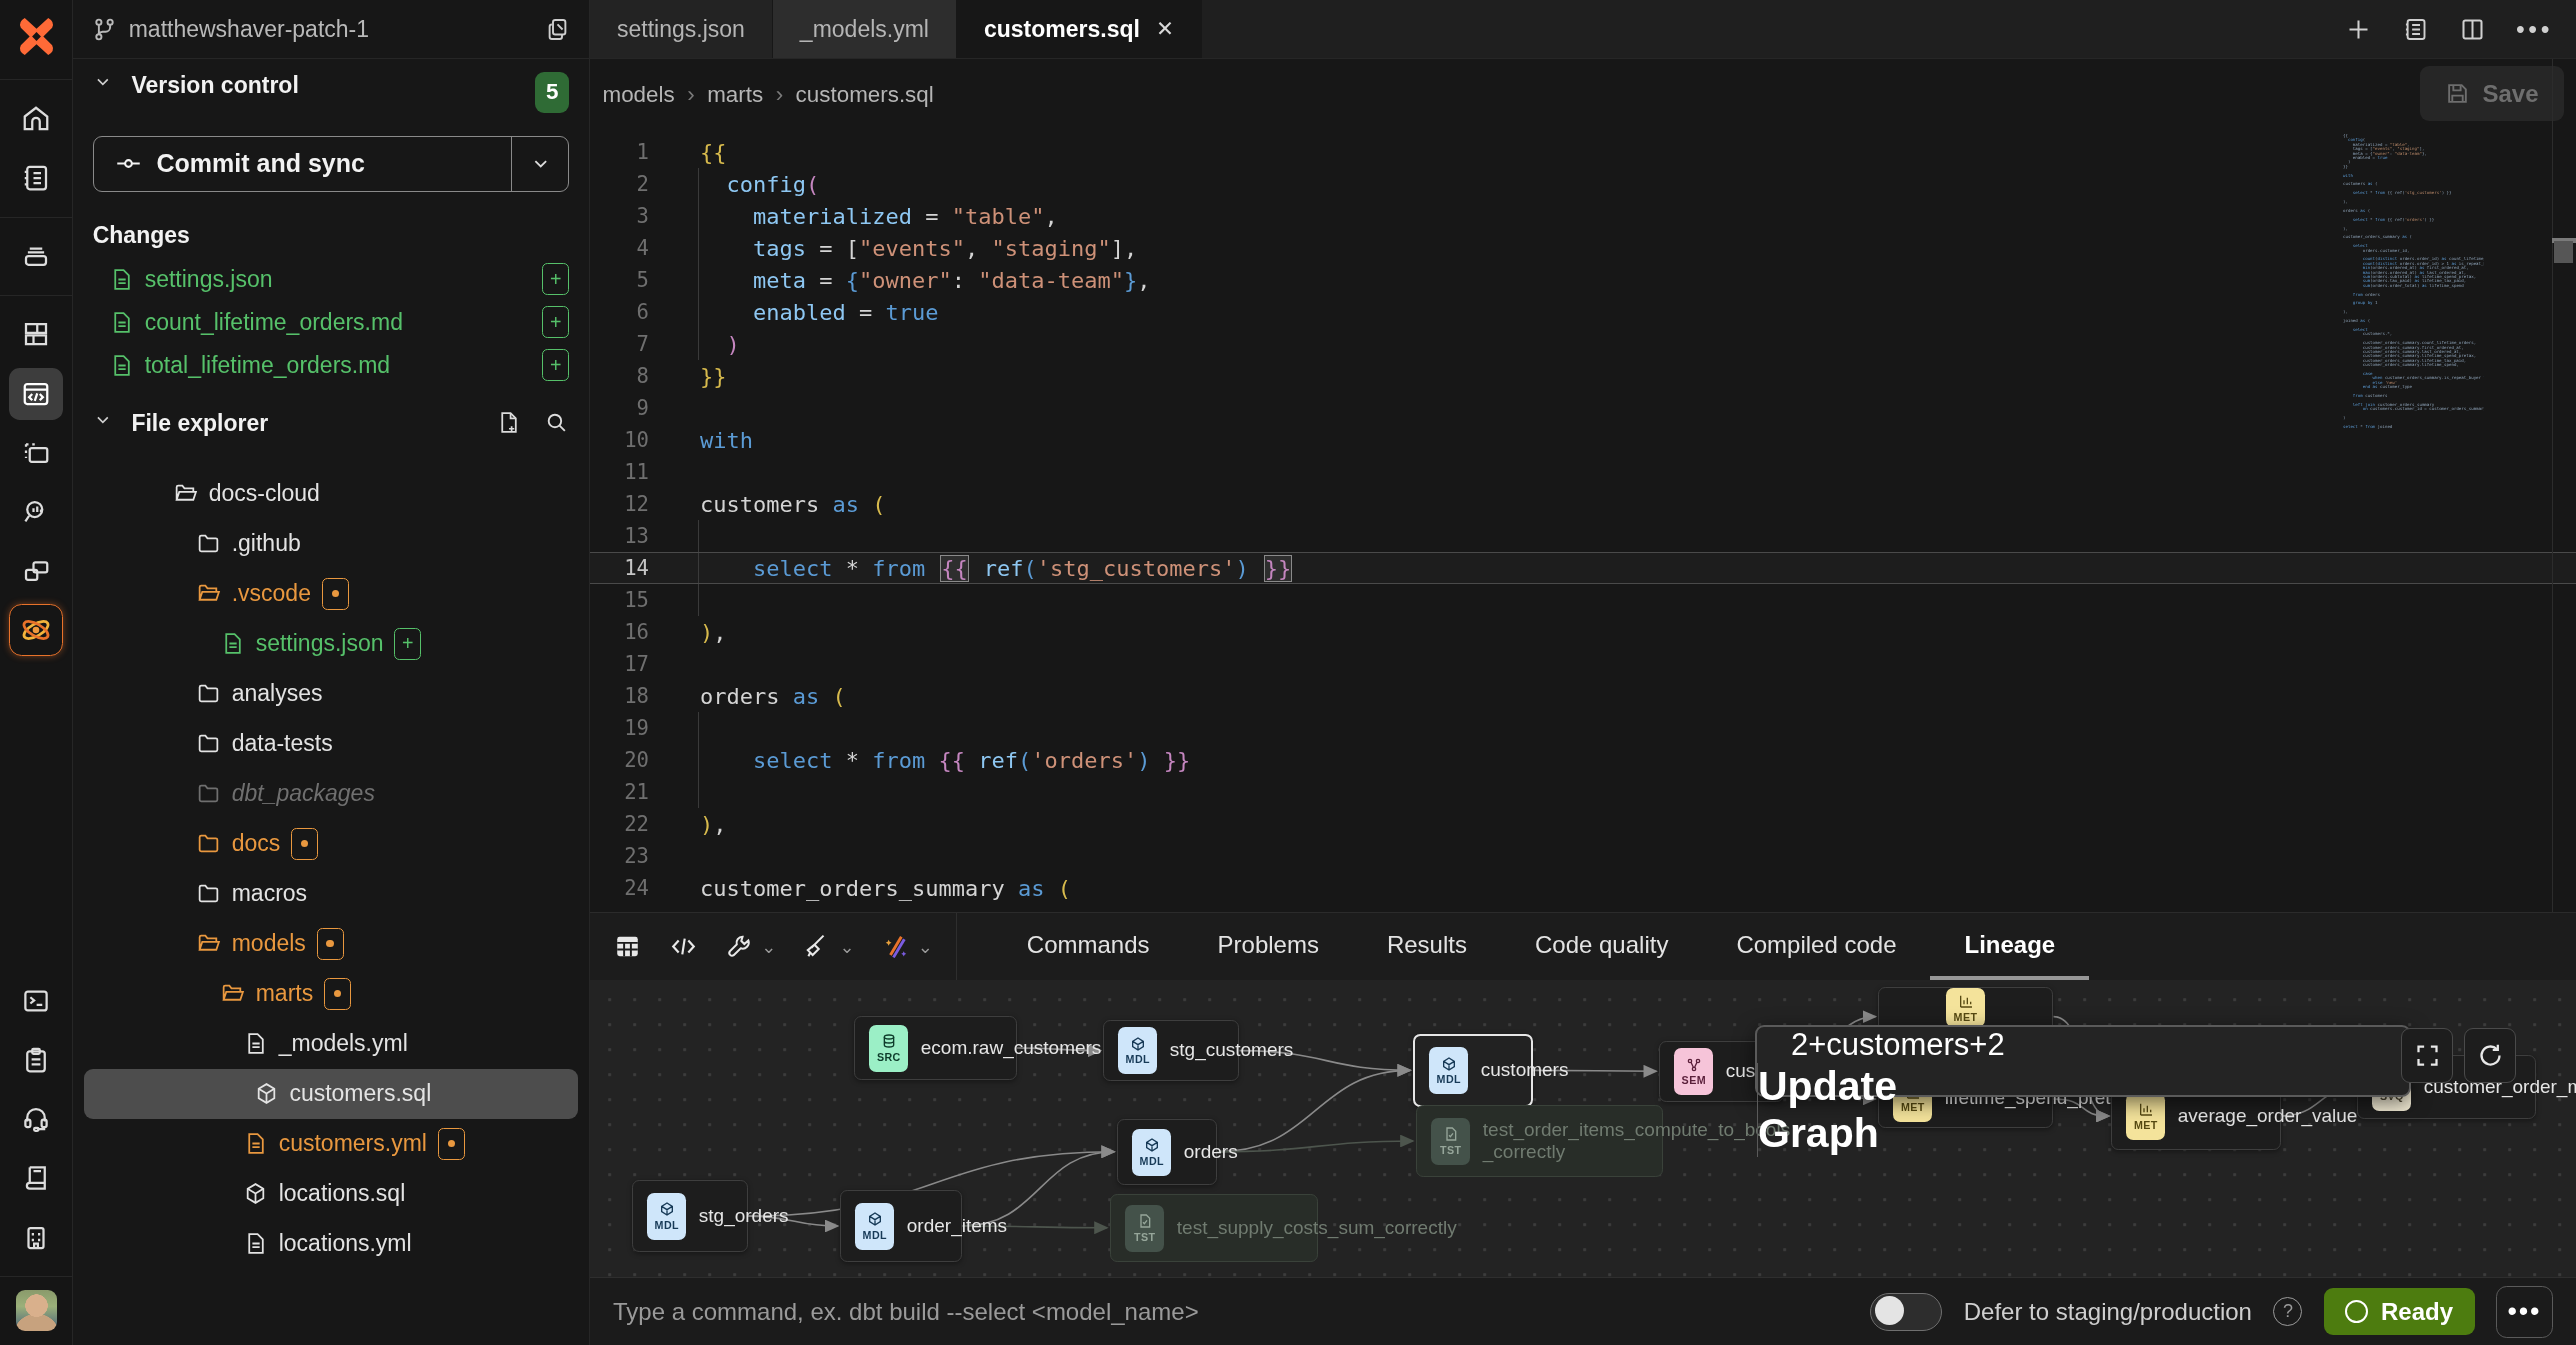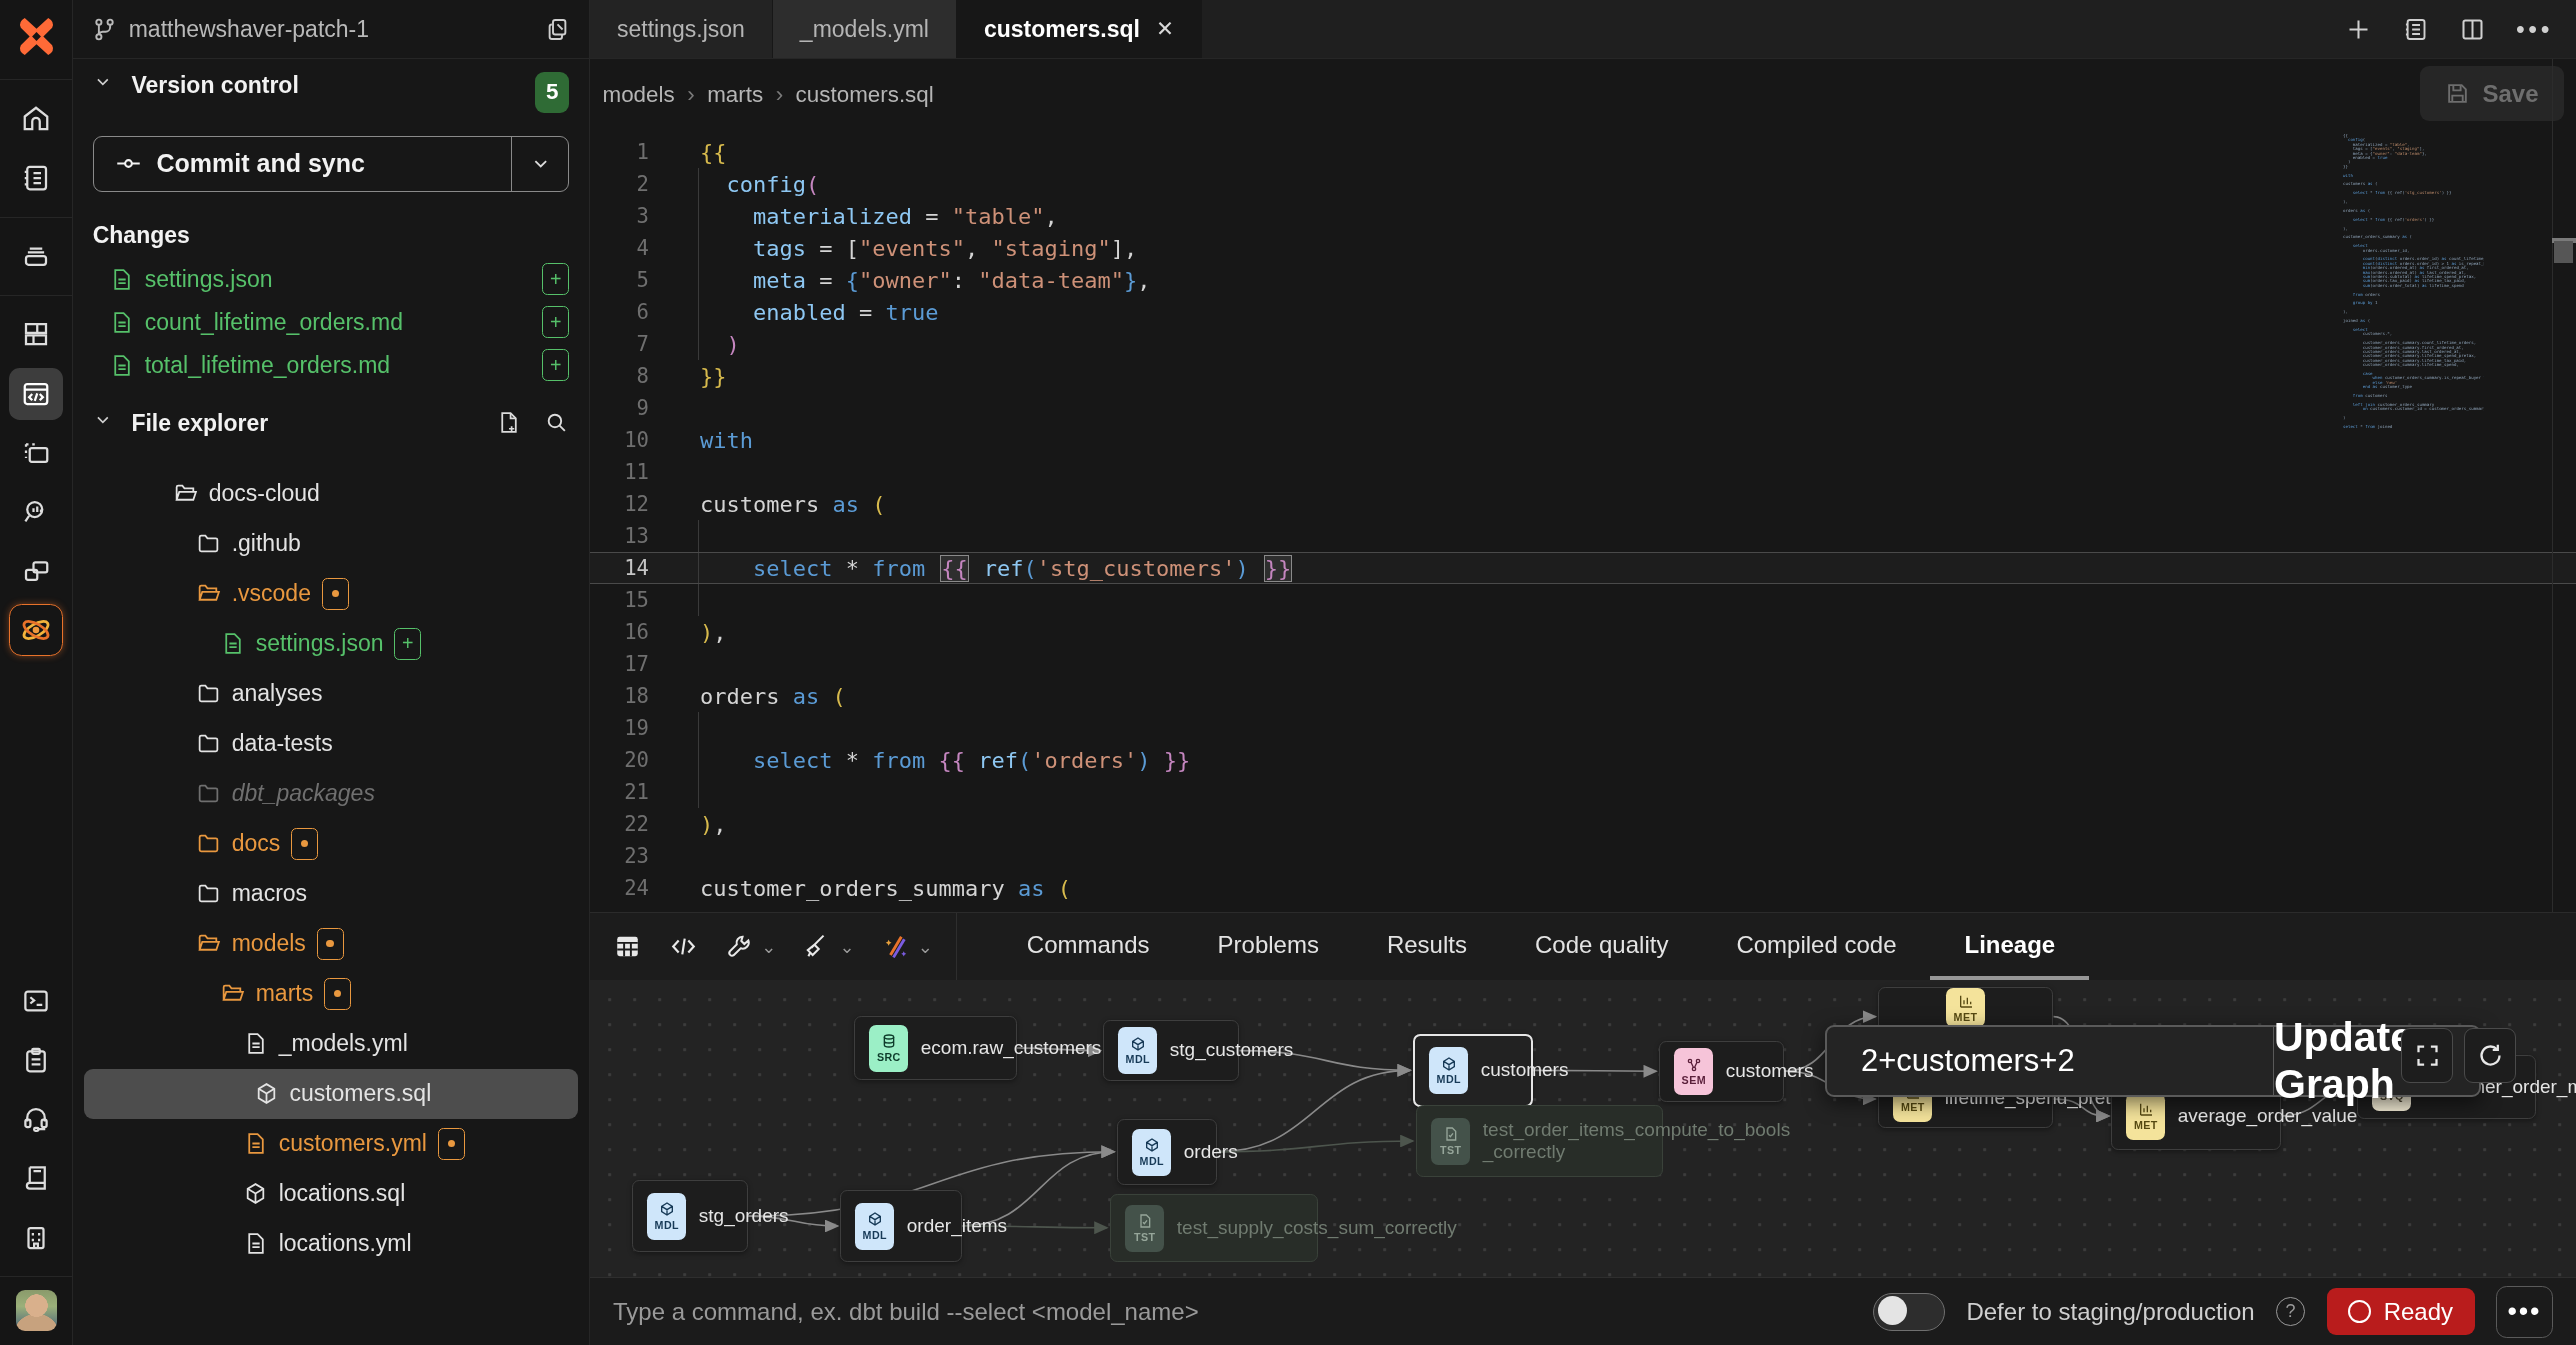--- a/index.html
+++ b/index.html
@@ -101,21 +101,21 @@
   .ov-btn { width:206px; border-left:1.8px solid #5a5a5a; display:flex; align-items:center; justify-content:center; font-size:41px; font-weight:bold; color:#fff; }
   .corner-btn { position:absolute; width:52px; height:55px; background:#1d1d1d; border:1.3px solid #4a4a4a; border-radius:9px; display:flex; align-items:center; justify-content:center; color:#e8e8e8; }
 
   
   .cmdbar { height:68px; background:#1b1b1b; border-top:1.8px solid #2e2e2e; display:flex; align-items:center; padding:0 23px; gap:21.5px; }
   .cmd-placeholder { color:#9a9a9a; font-size:24px; flex:1; }
   .toggle { width:72px; height:38px; border:1.5px solid #6f6f6f; border-radius:19.7px; background:#2d2d2d; position:relative; flex:0 0 72px; }
   .toggle .knob { position:absolute; left:3.6px; top:2.7px; width:29px; height:29px; border-radius:50%; background:#e4e4e4; }
   .defer-label { color:#cfcfcf; font-size:24px; }
   .help { width:29px; height:29px; border:1.8px solid #9a9a9a; border-radius:50%; color:#9a9a9a; font-size:18px; display:flex; align-items:center; justify-content:center; }
-  .ready { height:47px; background:#b91c1c; border-radius:9px; display:flex; align-items:center; gap:12.5px; padding:0 21.5px; color:#fff; font-size:24px; font-weight:normal; }
+  .ready { height:47px; background:#4d7c0f; border-radius:9px; display:flex; align-items:center; gap:12.5px; padding:0 21.5px; color:#fff; font-size:24px; font-weight:bold; }
   .ready .ring { width:23px; height:23px; border:2.2px solid #fff; border-radius:50%; }
   .more-btn { width:57px; height:52px; border:1.5px solid #5a5a5a; border-radius:10.7px; display:flex; align-items:center; justify-content:center; color:#fff; font-size:27px; letter-spacing:1.8px; }
   svg { display:block; }
 </style>
 </head>
 <body>
 
 <div class="app">
 
   <div class="rail">
@@ -831,21 +831,21 @@
               <span class="glyph">
                 <svg width="16" height="16" viewBox="0 0 24 24" fill="none" stroke="#96a69a" stroke-width="2">
                   <path d="M6 3 H14 L19 8 V21 H6 Z M9 14 L11 16 L15 11"></path>
                 </svg>
               </span>
               <span class="ct">TST</span>
             </span>
   <span class="nlabel">test_supply_costs_sum_correctly</span>
           </div>
         </div>
-      <div class="overlay" id="lineage-overlay" style="left: 1235px; top: 45px; width: 656px; height: 72px;">
+      <div class="overlay" id="lineage-overlay" style="left: 1165px; top: 45px; width: 656px; height: 72px; flex-direction: column;">
         <div class="ov-input">2+customers+2</div>
         <div class="ov-btn">Update Graph</div>
       </div>
       <div class="corner-btn" style="left:1811px; top:48px;">
           <svg width="27" height="27" viewBox="0 0 24 24" fill="none" stroke="#e8e8e8" stroke-width="2">
             <path d="M4 9 V4 H9 M15 4 H20 V9 M20 15 V20 H15 M9 20 H4 V15"></path>
           </svg>
         </div>
       <div class="corner-btn" style="left:1874px; top:48px;">
           <svg width="27" height="27" viewBox="0 0 24 24" fill="none" stroke="#e8e8e8" stroke-width="2">

